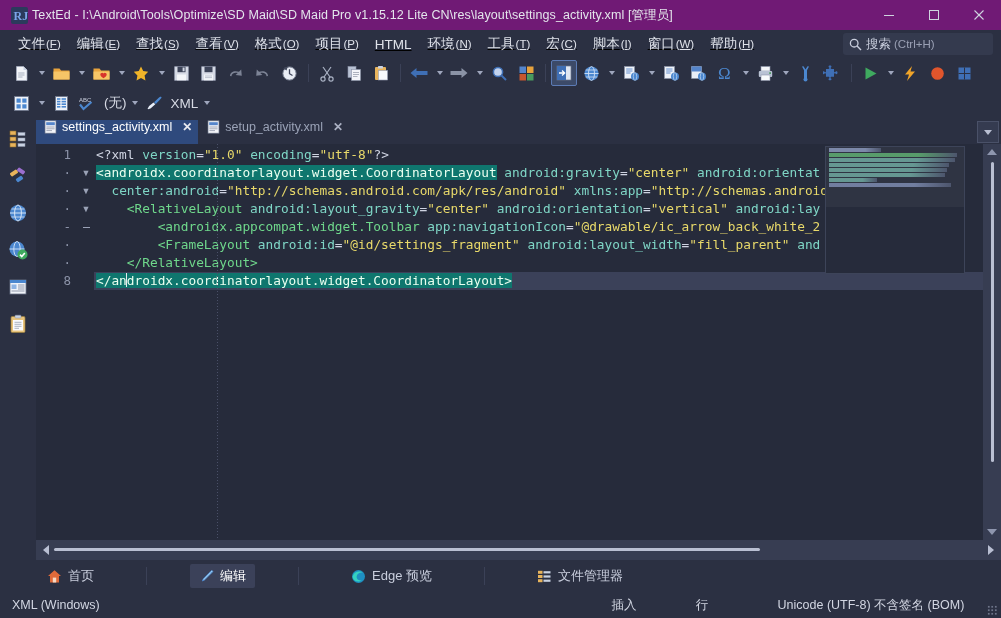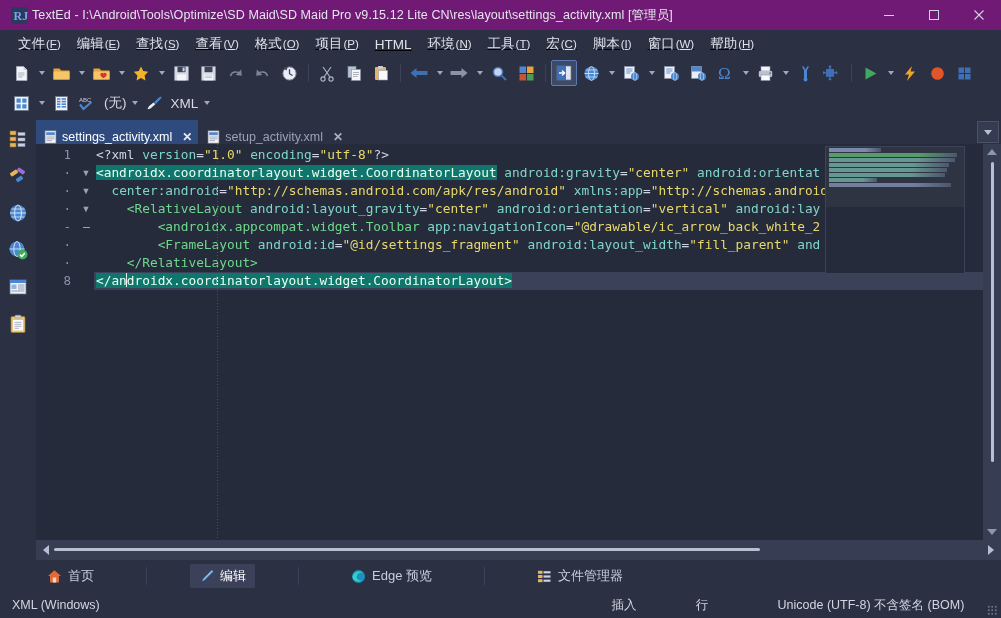--- a/index.html
+++ b/index.html
@@ -66,21 +66,21 @@
 
   
   .rail{ width:36px; flex:0 0 36px; background:#2b3042; padding-top:6px; display:flex; flex-direction:column; align-items:center; }
   .rail .ri{ width:26px; height:30px; display:flex; align-items:center; justify-content:center; margin-bottom:7px; }
 
   
   .editorcol{ flex:1 1 auto; display:flex; flex-direction:column; min-width:0; }
 
   .tabbar{ height:26px; flex:0 0 26px; background:#2b3042; display:flex; align-items:flex-end; position:relative; }
   .tab{
-    height:24px; display:flex; align-items:flex-end; padding:0 6px 0 8px; margin-right:1px;
+    height:24px; display:flex; align-items:flex-start; padding:0 6px 0 8px; margin-right:1px;
     font-size:12.5px; color:#9aa2b6; position:relative;
   }
   .tab.active{ background:#2f4a7d; color:#ffffff; }
   .tab .tabicon{ margin-right:5px; display:flex; }
   .tab .tabclose{ margin-left:10px; font-size:12px; color:#aab0c2; font-weight:bold;}
   .tab.active .tabclose{ color:#e8eaf0; }
   .tabbar-right{
     position:absolute; right:2px; bottom:1px; width:22px; height:22px;
     background:#353b50; border:1px solid #4a5168; display:flex;align-items:center;justify-content:center;
   }
@@ -170,21 +170,21 @@
 
 <div class="app">
 
   <div class="titlebar">
     <div class="tb-logo">
       <svg width="17" height="17" viewBox="0 0 17 17">
         <rect x="0" y="0" width="17" height="17" rx="2" fill="#2b3a5c"></rect>
         <text x="2.5" y="13" font-family="Liberation Serif, serif" font-size="12" font-weight="bold" fill="#7ba4e8">RJ</text>
       </svg>
     </div>
-    <div class="tb-title">TextEd - I:\Android\Tools\Optimize\SD Maid\SD Maid Pro v9.15.12 Lite CN\res\layout\settings_activity.xml [管理员]</div>
+    <div class="tb-title">TextEd - I:\Android\Tools\Optimize\SD Maid\SD Maid Pro v1.15.12 Lite CN\res\layout\settings_activity.xml [管理员]</div>
     <div class="tb-btns">
       <div class="tb-btn">
         <svg width="12" height="12" viewBox="0 0 12 12">
             <line x1="1" y1="6.5" x2="11" y2="6.5" stroke="#cfd3df" stroke-width="1"></line>
           </svg>
       </div>
       <div class="tb-btn">
         <svg width="12" height="12" viewBox="0 0 12 12">
             <rect x="1.5" y="1.5" width="9" height="9" fill="none" stroke="#cfd3df" stroke-width="1"></rect>
           </svg>
@@ -245,20 +245,30 @@
         </div>
         <div class="menu-item">
           <span class="mn">窗口</span>
           <span class="mk"> (<u>W</u>)</span>
         </div>
         <div class="menu-item">
           <span class="mn">帮助</span>
           <span class="mk"> (<u>H</u>)</span>
         </div>
       </div>
+    <div class="searchbox">
+      <span class="sicon">
+        <svg width="13" height="13" viewBox="0 0 13 13">
+            <circle cx="5.2" cy="5.2" r="3.8" fill="none" stroke="#c9cedd" stroke-width="1.3"></circle>
+            <line x1="8.1" y1="8.1" x2="12" y2="12" stroke="#c9cedd" stroke-width="1.4"></line>
+          </svg>
+      </span>
+      <span class="stxt">搜索</span>
+      <span class="sdim">(Ctrl+H)</span>
+    </div>
   </div>
 
   <div class="toolbar">
     <div class="ti">
       <svg width="17" height="17" viewBox="0 0 17 17">
           <path d="M3.5 1.5h7l3.5 3.5v10.5h-10.5z" fill="#f2f4f8" stroke="#aab2c4" stroke-width=".7"></path>
           <path d="M10.5 1.5v3.5h3.5" fill="#c9d2e2"></path>
           <g stroke="#8a93a8" stroke-width=".7">
             <line x1="5.2" y1="8" x2="11.5" y2="8"></line>
             <line x1="5.2" y1="10" x2="11.5" y2="10"></line>

